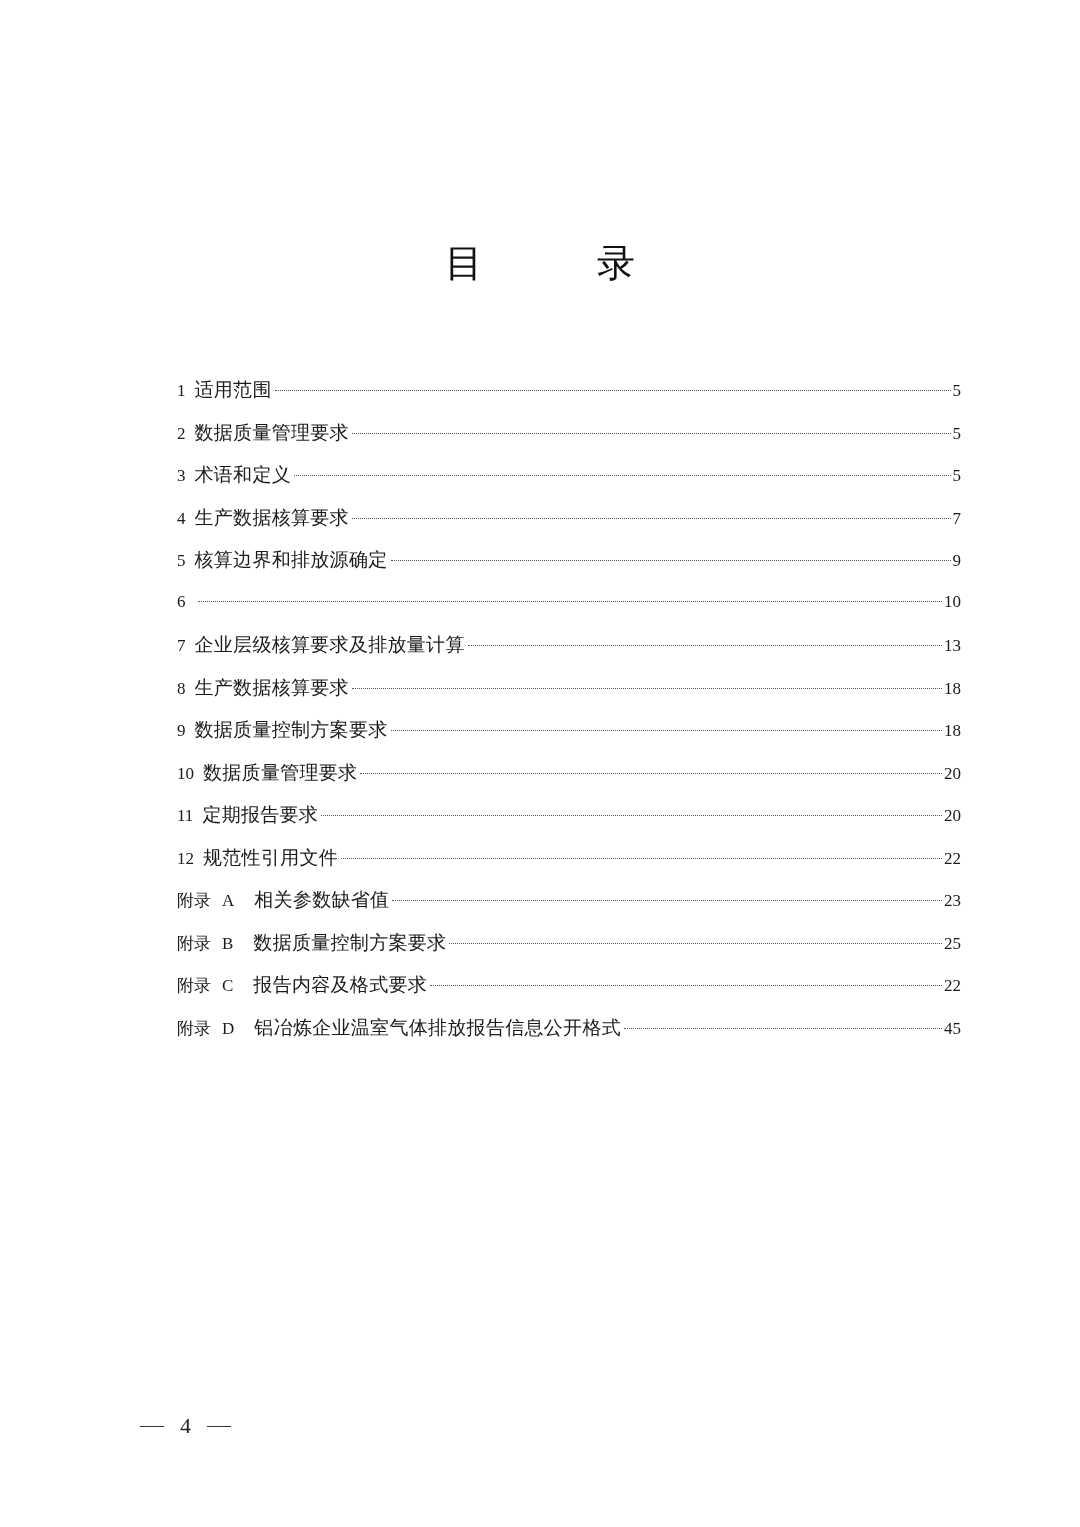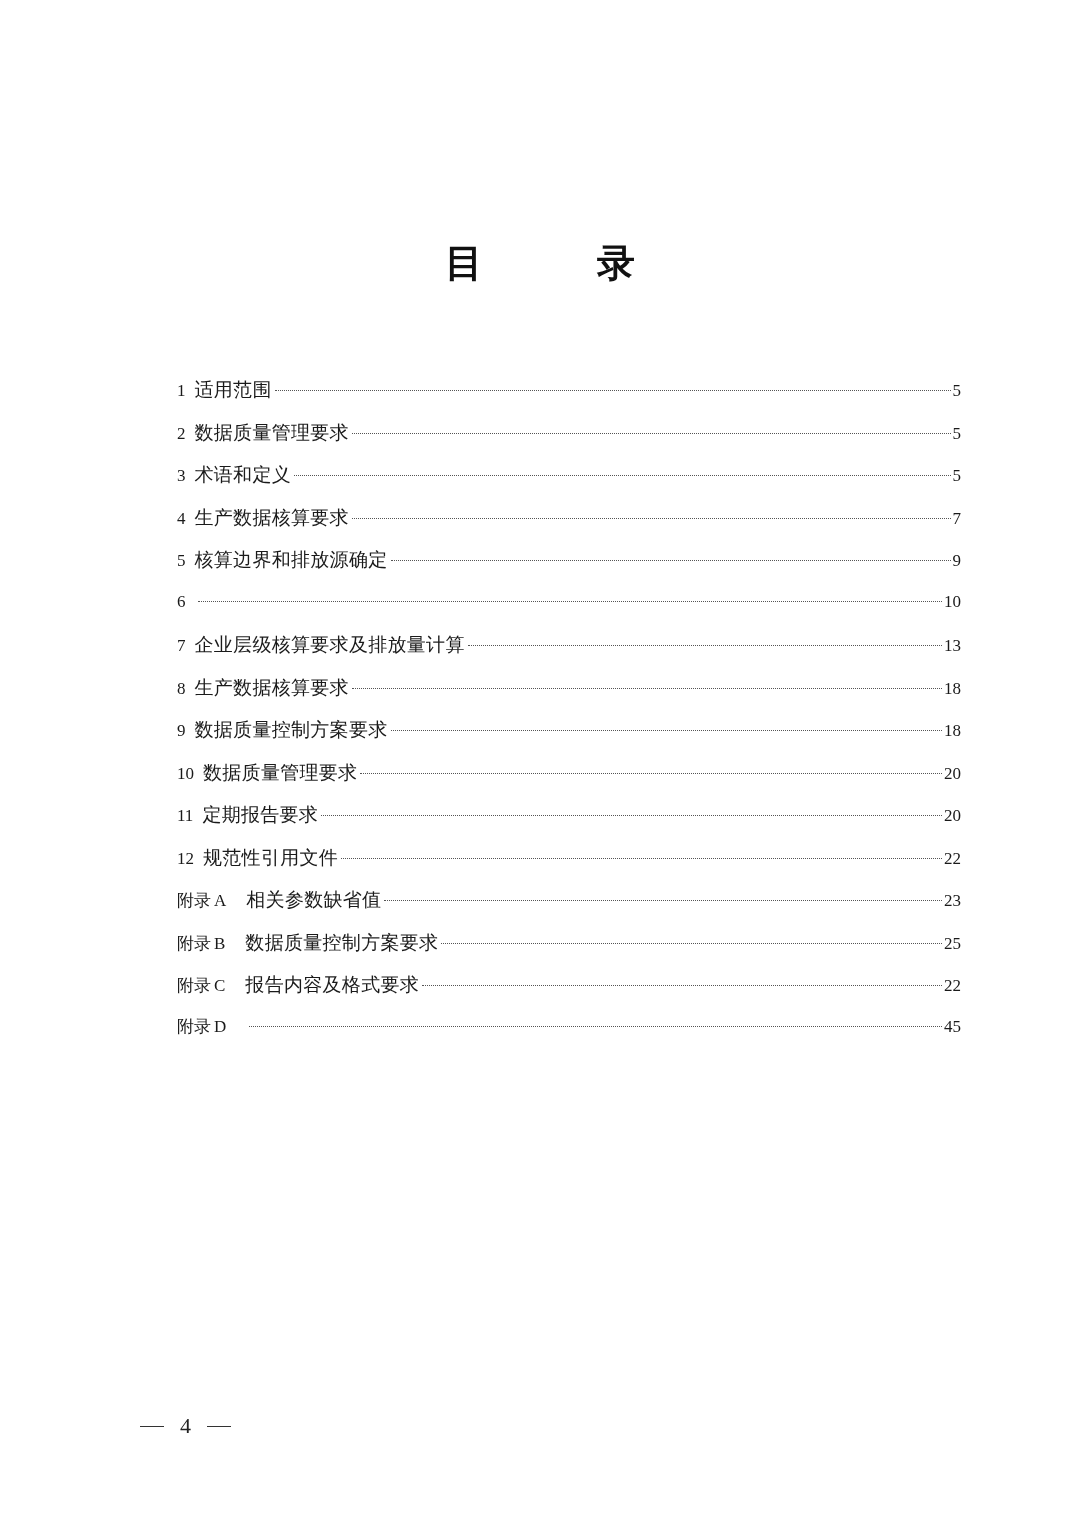--- a/index.html
+++ b/index.html
@@ -16,21 +16,21 @@
       font-family: "DejaVu Sans", sans-serif;
     }
     .page-title {
       position: absolute;
       top: 238px;
       left: 0;
       width: 1080px;
       text-align: center;
       font-family: "DejaVu Sans", sans-serif;
       font-size: 38px;
-      font-weight: bold;
+      font-weight: normal;
       letter-spacing: 0;
       color: #111;
       white-space: pre;
     }
     .toc {
       position: absolute;
       left: 177px;
       top: 372px;
       width: 784px;
     }
@@ -43,21 +43,21 @@
       color: #1a1a1a;
     }
     .toc-num {
       font-family: "Liberation Serif", serif;
       font-size: 17px;
       margin-right: 9px;
       white-space: pre;
     }
     .toc-num.appx {
       font-family: Liberation Mono, monospace;
-      margin-right: 0;
+      margin-right: 8px;
     }
     .toc-appx-letter {
       font-family: "Liberation Serif", serif;
       font-size: 17px;
       margin-left: 3px;
       margin-right: 20px;
     }
     .toc-label {
       font-family: "DejaVu Sans", sans-serif;
       font-size: 19px;
@@ -191,20 +191,21 @@
   <div class="toc-row">
     <span class="toc-num appx">附录</span>
     <span class="toc-appx-letter">C</span>
     <span class="toc-label">报告内容及格式要求</span>
     <span class="toc-leader"></span>
     <span class="toc-page">22</span>
   </div>
   <div class="toc-row">
     <span class="toc-num appx">附录</span>
     <span class="toc-appx-letter">D</span>
+    <span class="toc-label">铝冶炼企业温室气体排放报告信息公开格式</span>
     <span class="toc-leader"></span>
     <span class="toc-page">45</span>
   </div>
 </div>
 
 <div class="footer">
   <span class="dash"></span>
   <span class="pnum">4</span>
   <span class="dash"></span>
 </div>

